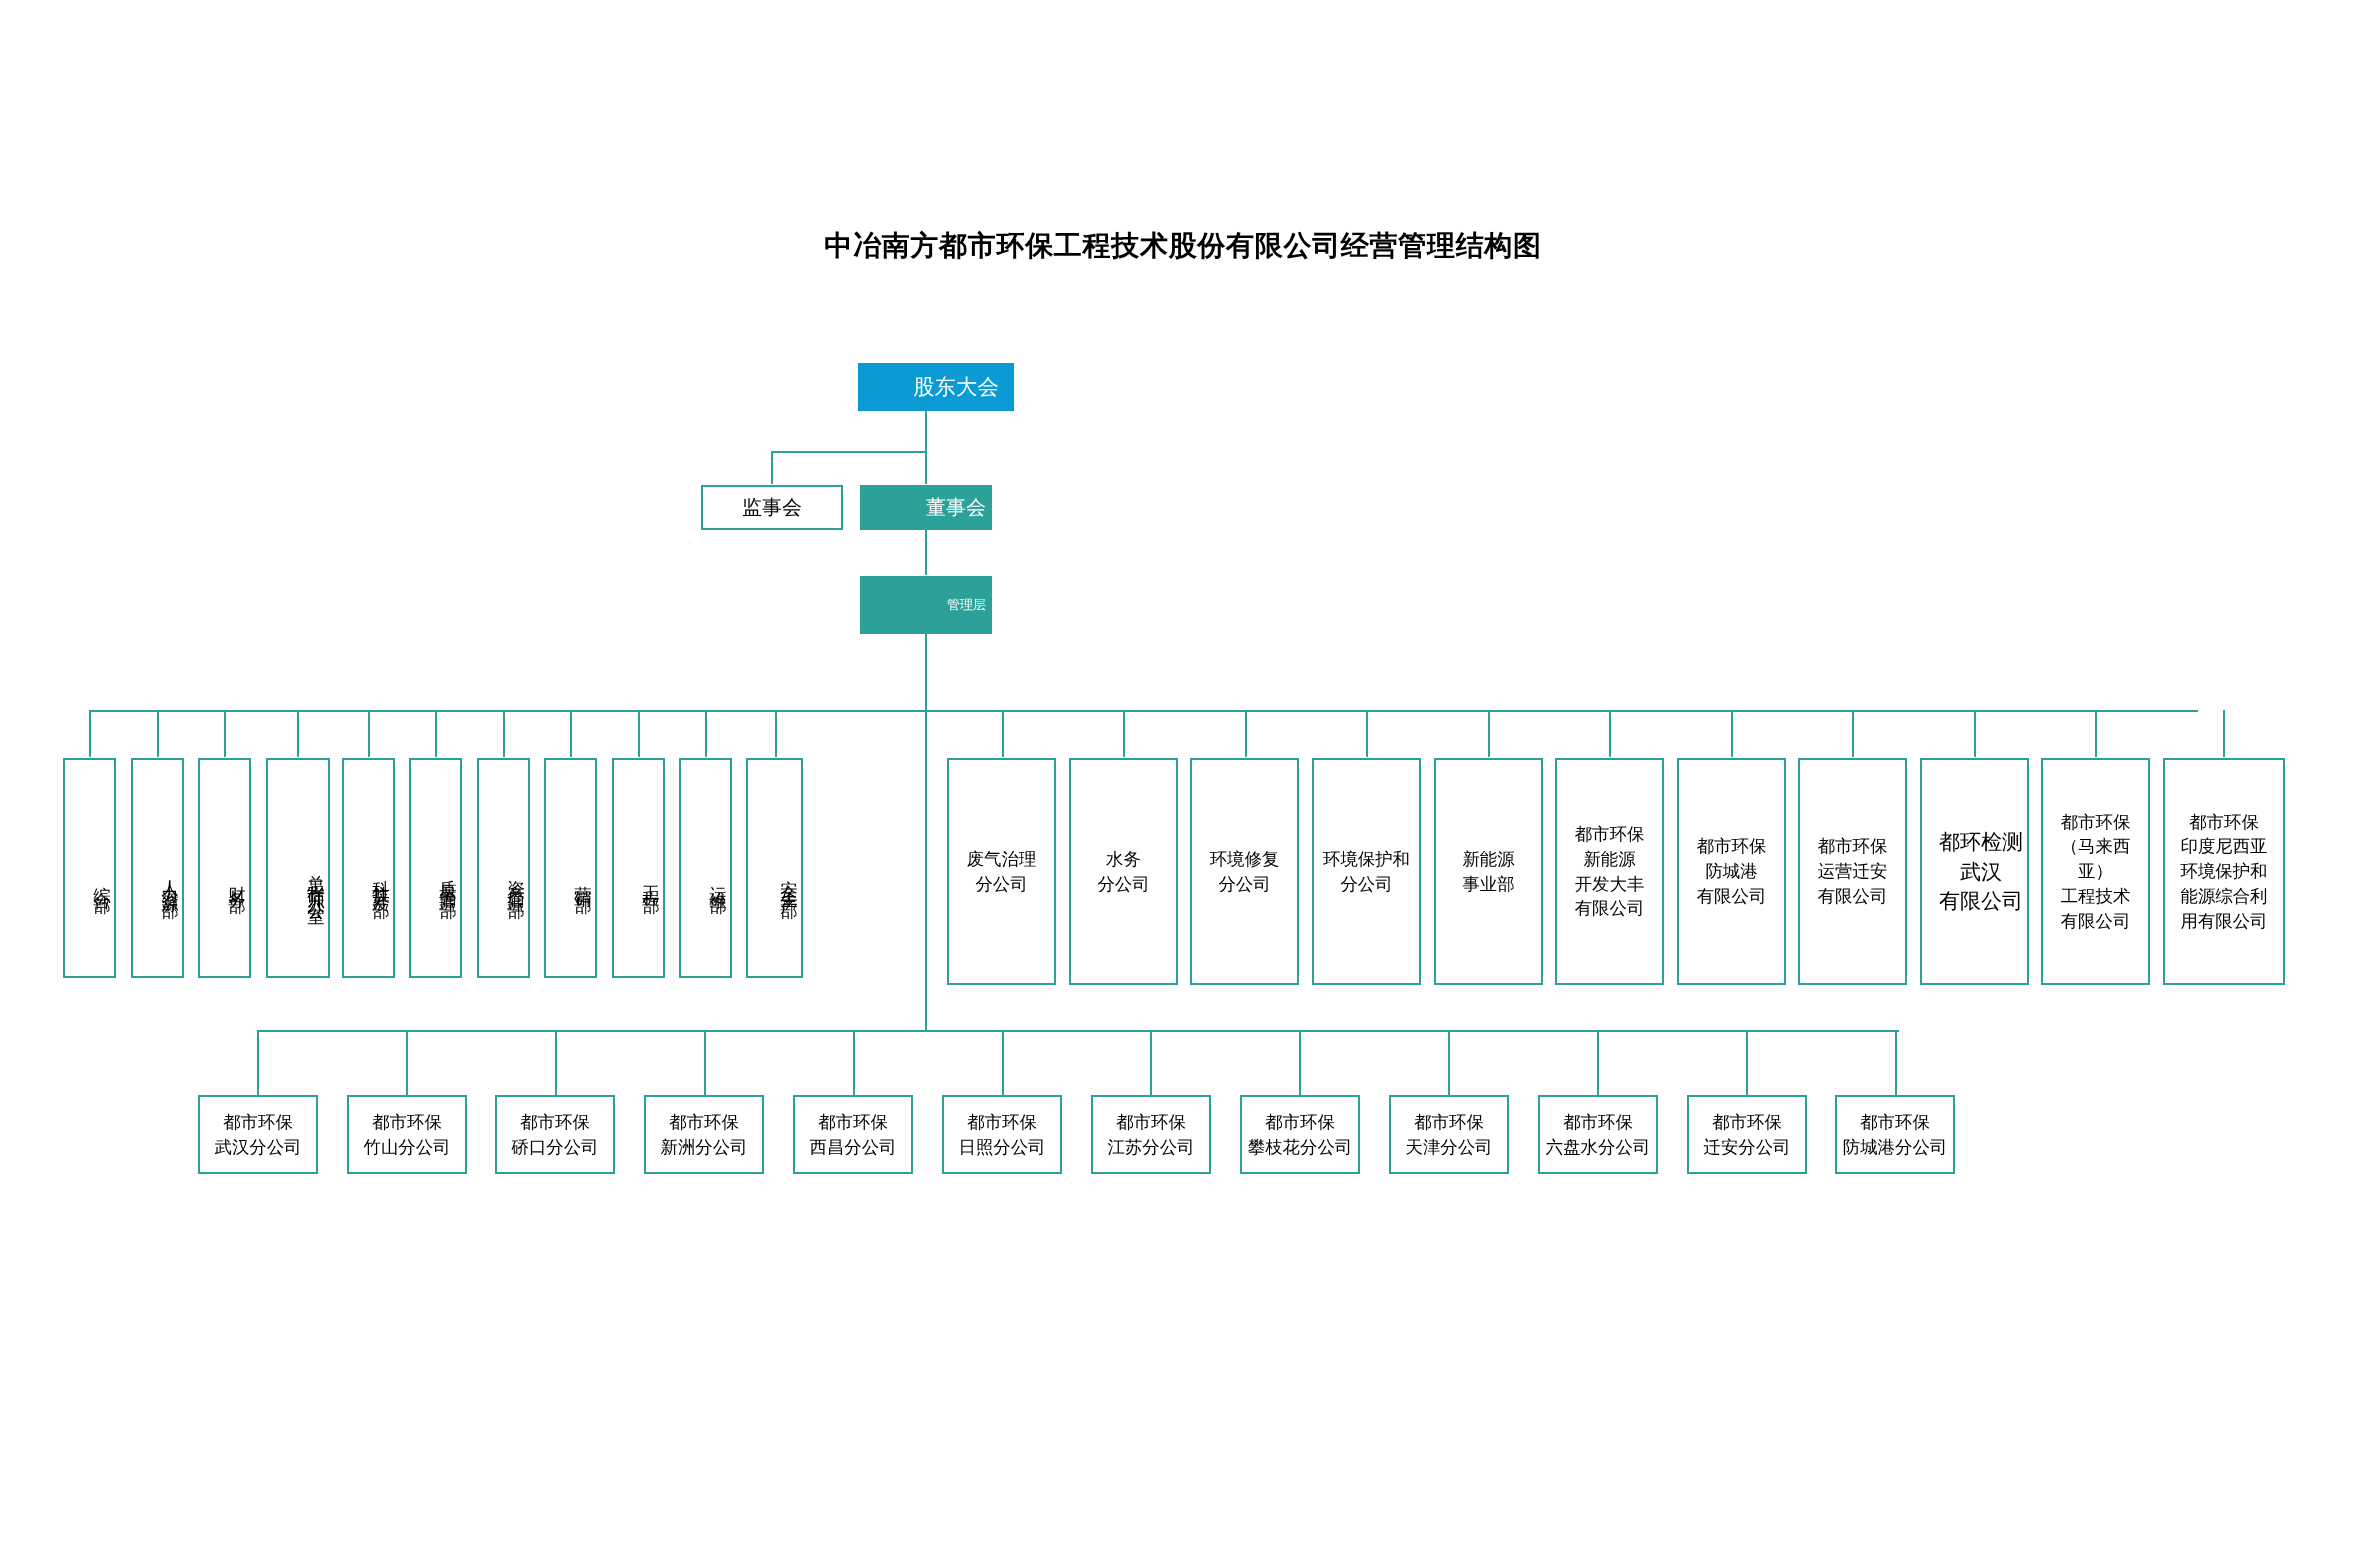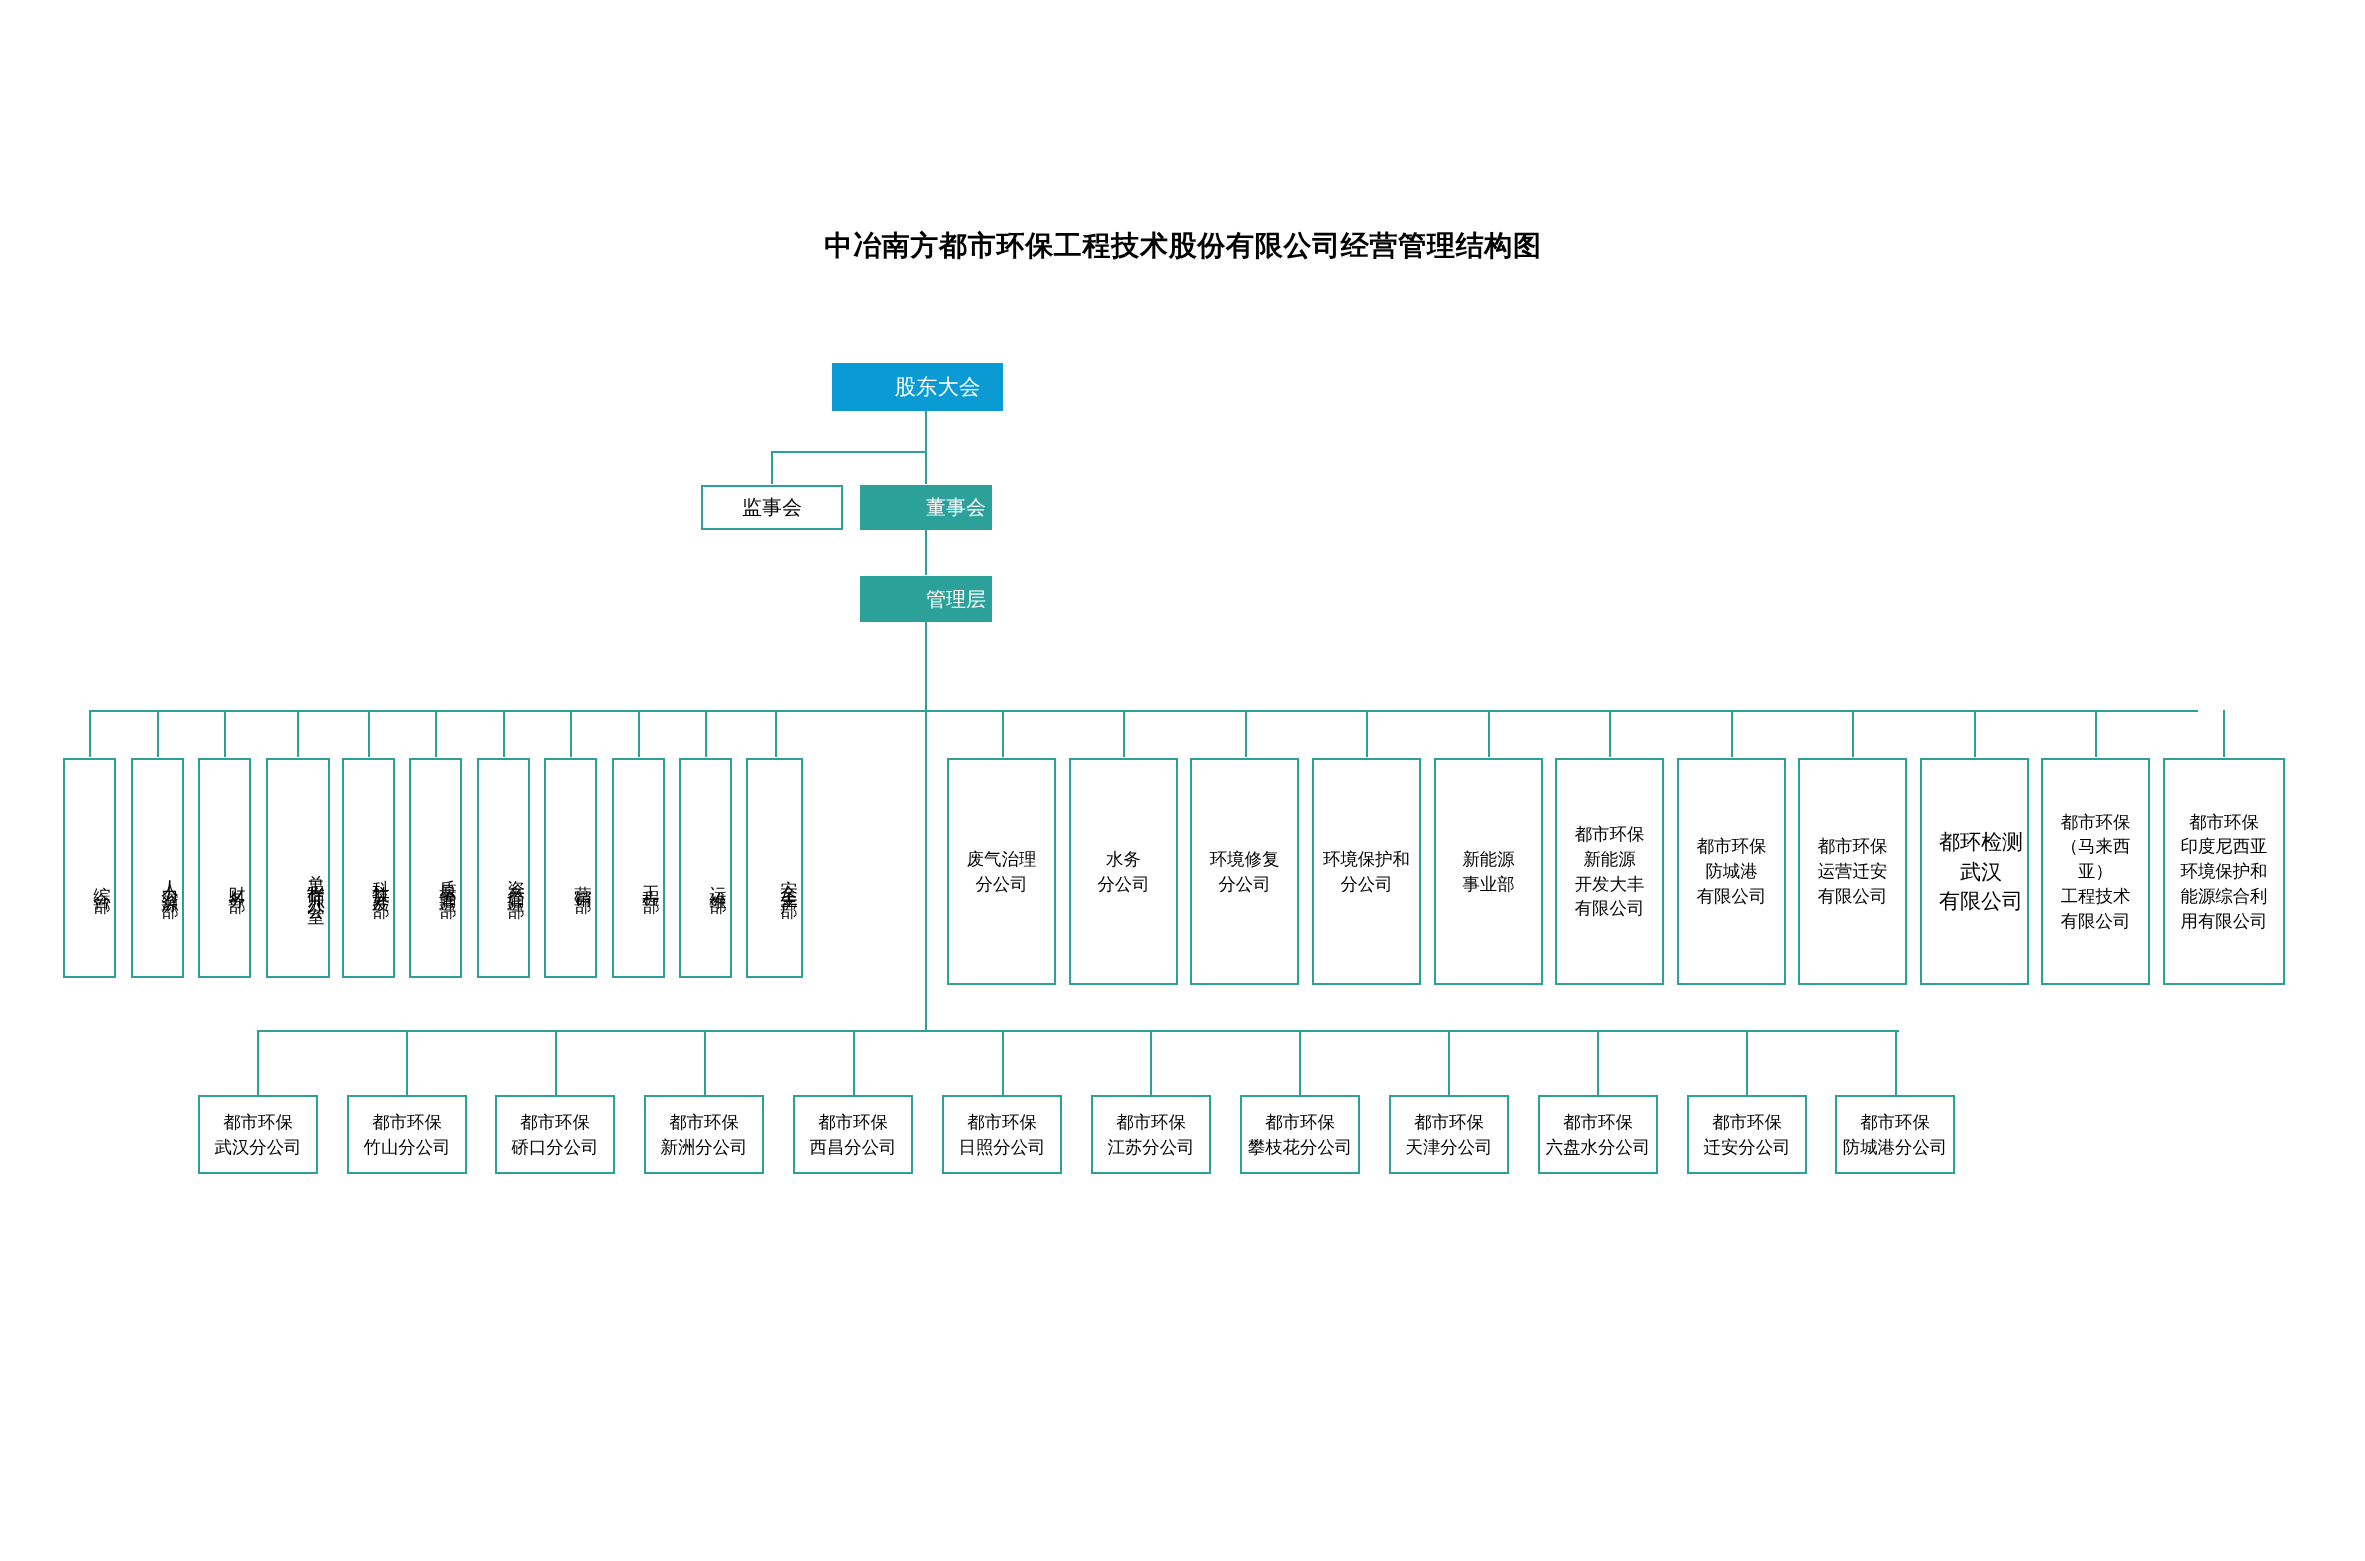--- a/index.html
+++ b/index.html
@@ -90,33 +90,33 @@
   .line.v { width: 2px; }
   .line.h { height: 2px; }
 </style>
 </head>
 <body>
 
 <div id="canvas">
 
   <div id="chart-title">中冶南方都市环保工程技术股份有限公司经营管理结构图</div>
 
-  <div class="node filled-blue" style="left:832px; top:363px; width:171px; height:48px; font-size:21.4px;padding-left:40px;">
+  <div class="node filled-blue" style="left:858px; top:363px; width:156px; height:48px; font-size:21.4px;padding-left:40px;">
     <span class="label">股东大会</span>
   </div>
 
   <div class="node" style="left:701px; top:485px; width:142px; height:45px; font-size:20px;">
     <span class="label">监事会</span>
   </div>
 
   <div class="node filled-teal" style="left:860px; top:485px; width:132px; height:45px; font-size:20px;">
     <span class="label">董事会</span>
   </div>
 
-  <div class="node filled-teal" style="left:860px; top:576px; width:132px; height:46px; font-size:20px;">
+  <div class="node filled-teal" style="left:860px; top:576px; width:132px; height:58px; font-size:13px;">
     <span class="label">管理层</span>
   </div>
 
   <div class="line v" style="left:925px; top:411px; height:73px;"></div>
   <div class="line h" style="left:771px; top:451px; width:155px;"></div>
   <div class="line v" style="left:771px; top:451px; height:33px;"></div>
   <div class="line v" style="left:925px; top:530px; height:45px;"></div>
 
   <div class="line v" style="left:925px; top:621px; height:410px;"></div>
 

